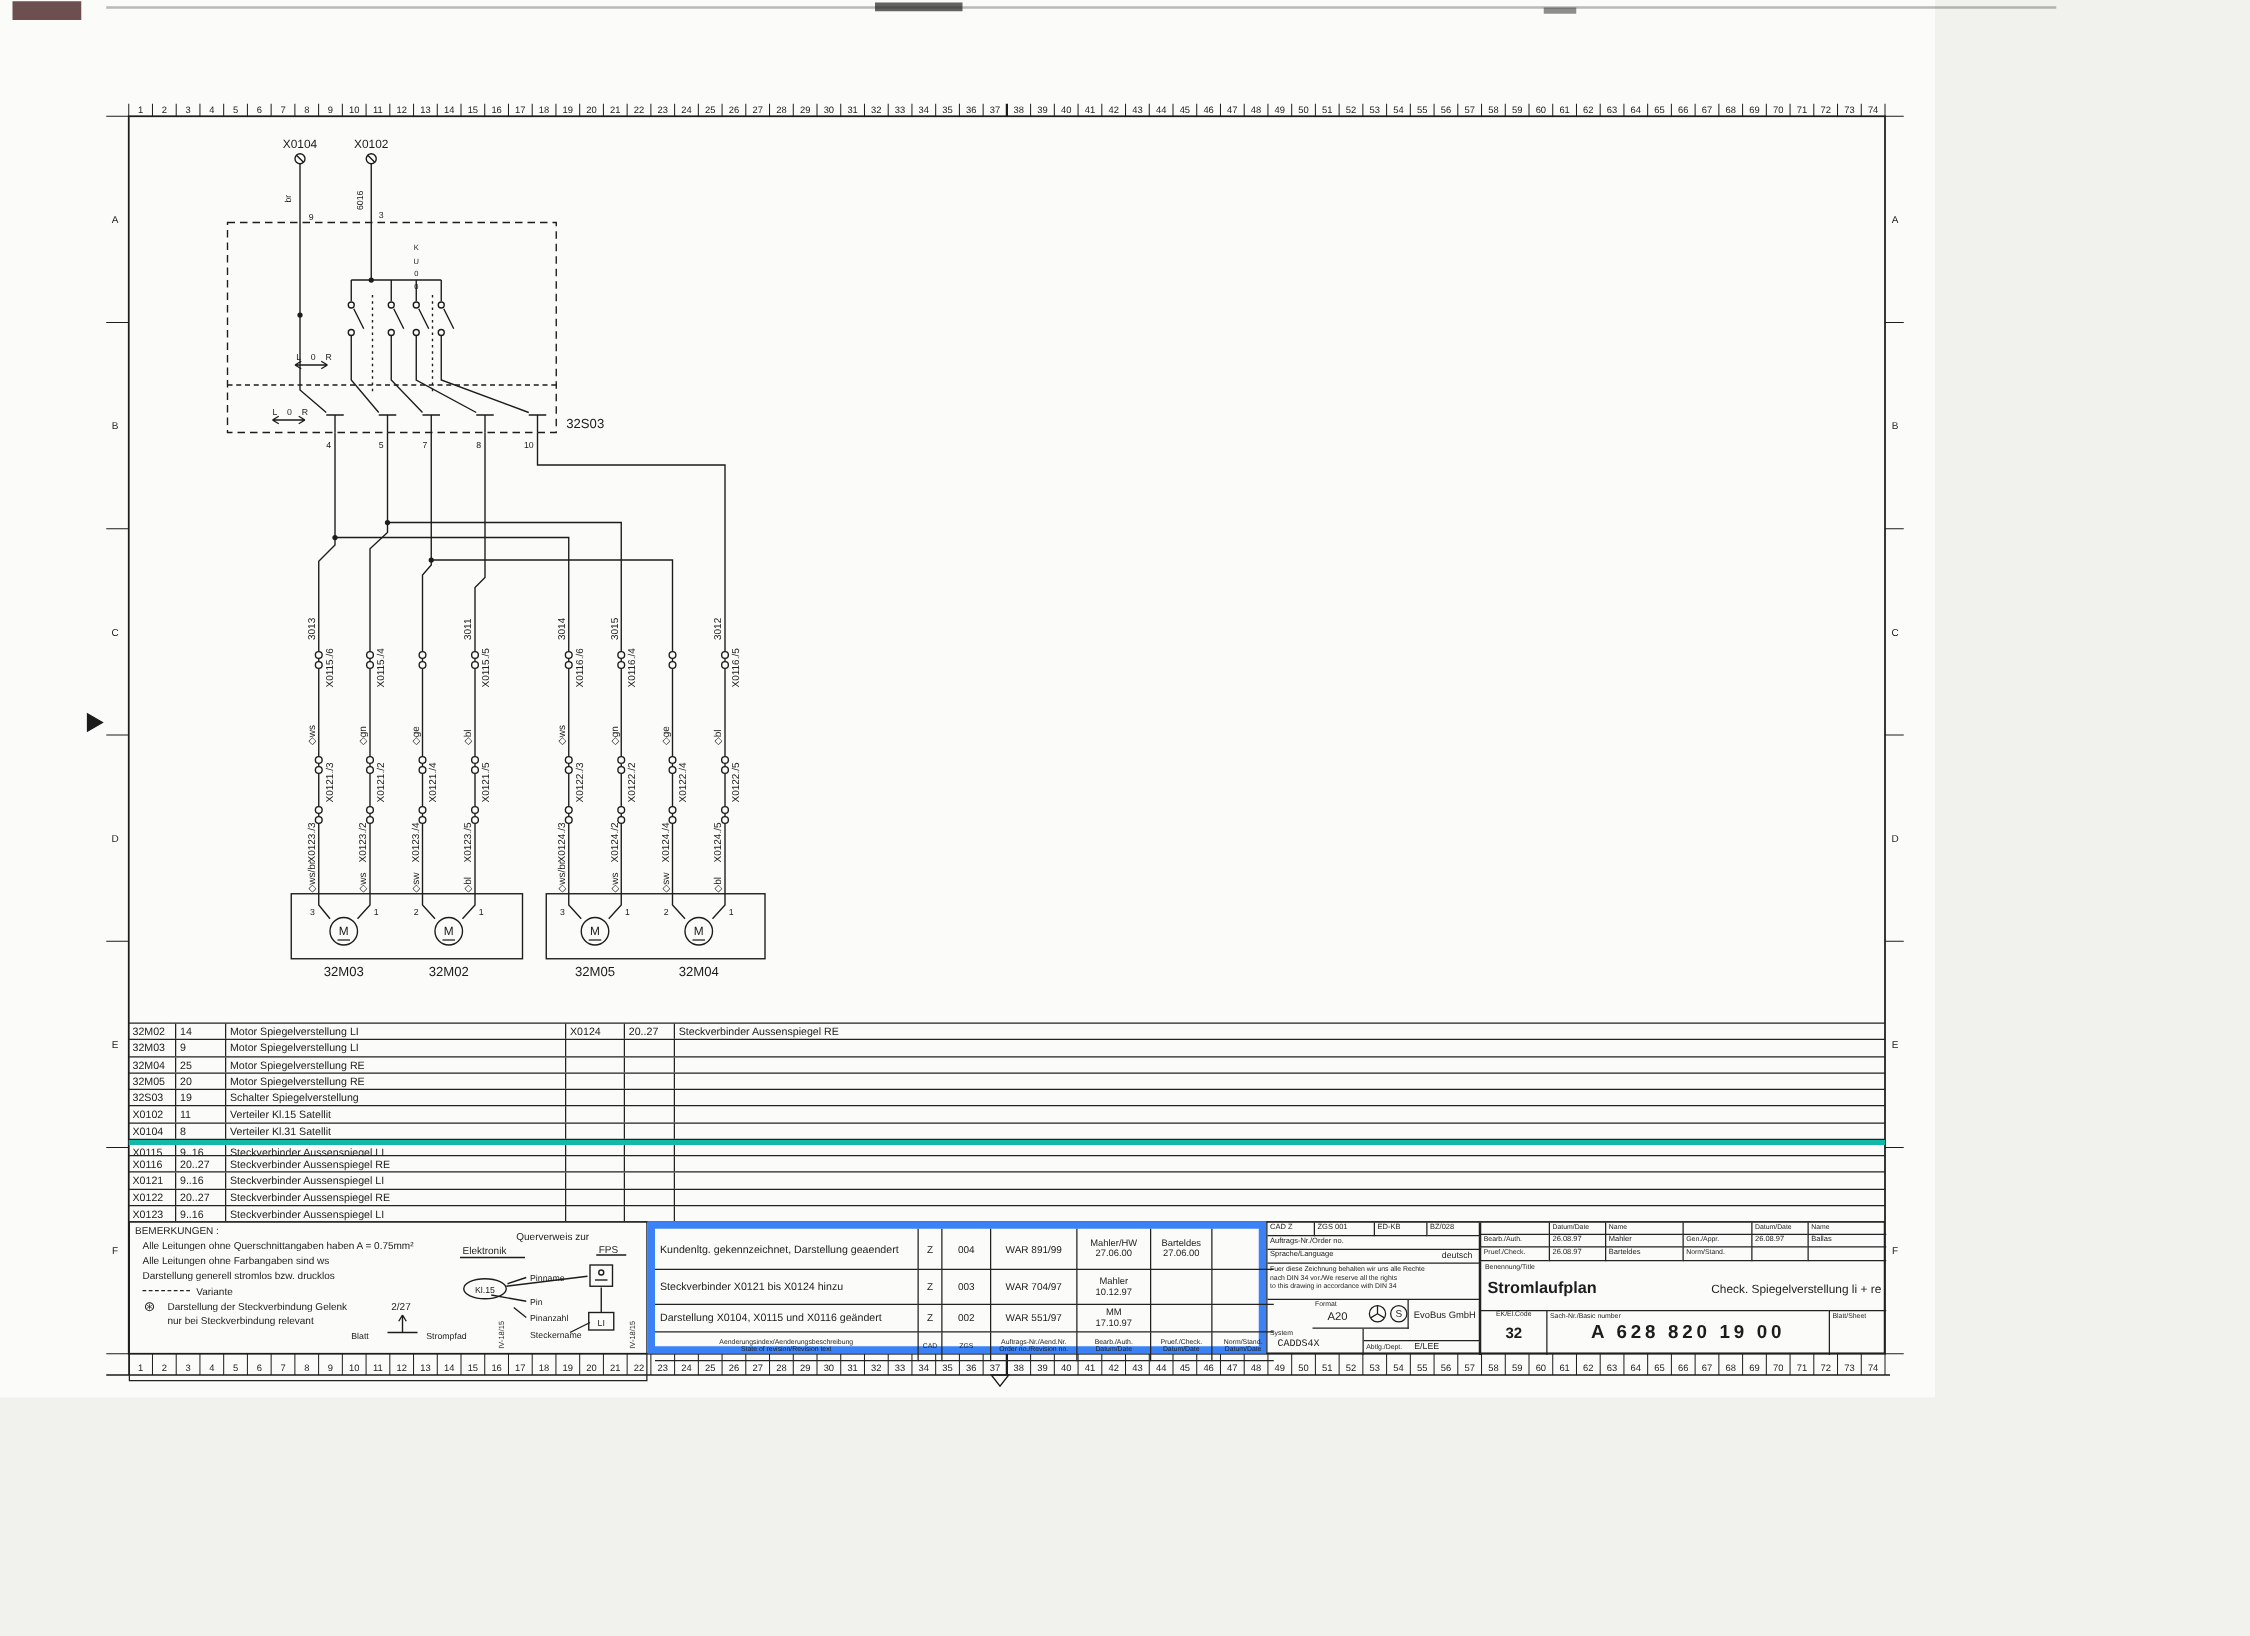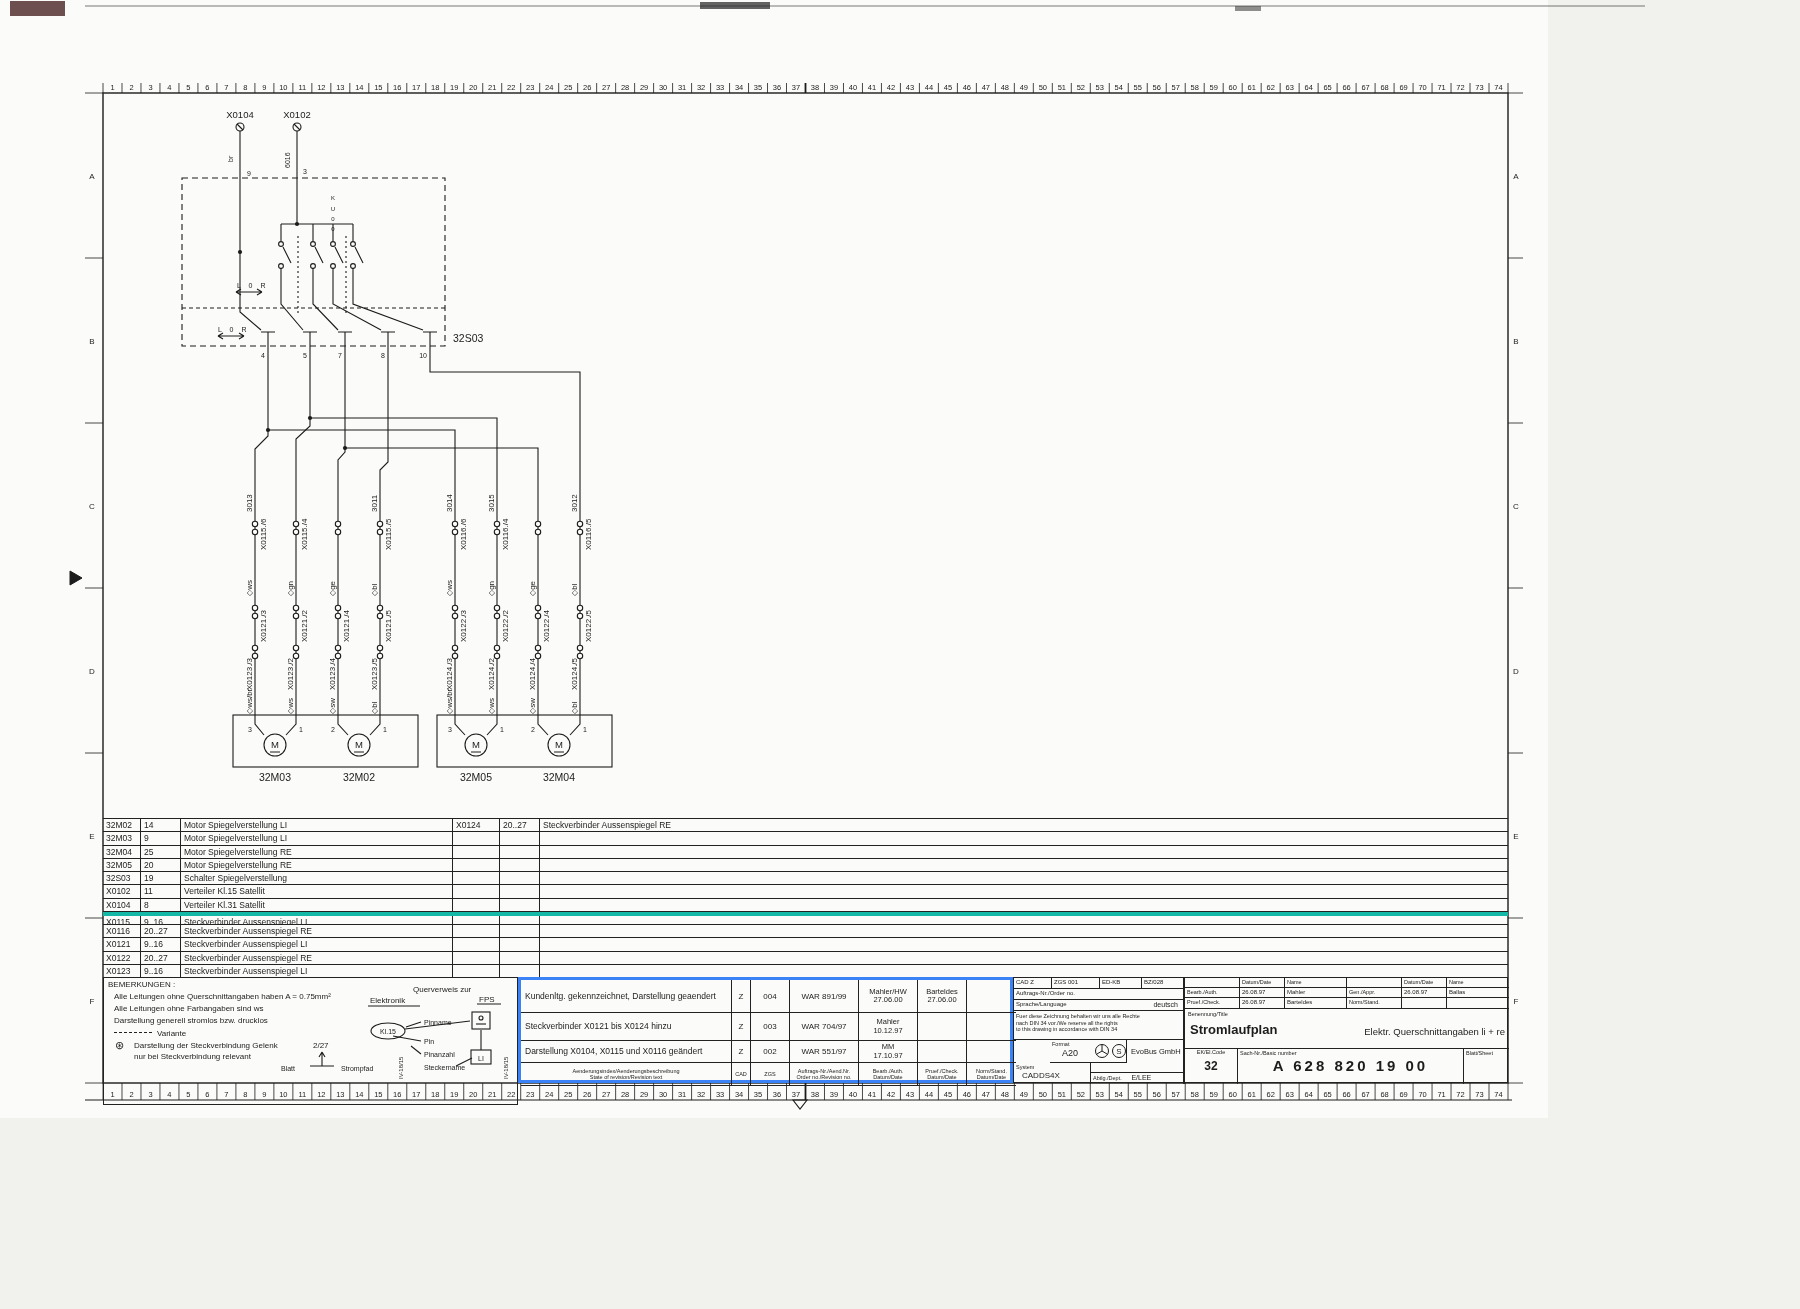--- a/index.html
+++ b/index.html
@@ -19,21 +19,21 @@
   .prow.thick{border-top:4px solid #14b8a6;}
   .pcell{border-right:1px solid #222;font-size:8.5px;line-height:12px;padding-left:3px;overflow:hidden;white-space:nowrap;box-sizing:border-box;}
   .pcell.c5{border-right:none;}
   
   #remarks{position:absolute;left:103px;top:977px;width:415px;height:128px;border:1px solid #222;box-sizing:border-box;}
   .rl{position:absolute;font-size:8px;white-space:nowrap;}
   .dash{display:inline-block;width:38px;border-top:1px dashed #222;margin-right:5px;vertical-align:3px;}
   
   #revisions{position:absolute;left:518px;top:977px;width:495px;height:106px;display:grid;
              grid-template-columns:210px 19px 39px 69px 59px 49px 50px;
-             grid-template-rows:33px 28px 22px 23px;border:3px solid #3b82f6;box-sizing:border-box;}
+             grid-template-rows:33px 28px 22px 23px;border:6px solid #3b82f6;box-sizing:border-box;}
   .rcell{border-left:1px solid #222;border-bottom:1px solid #222;font-size:8px;display:flex;flex-direction:column;
          justify-content:center;align-items:center;text-align:center;overflow:hidden;box-sizing:border-box;line-height:9px;}
   .rcell.first{border-left:none;align-items:flex-start;padding-left:4px;text-align:left;font-size:8.5px;}
   .rcell.foot{font-size:5.5px;line-height:6.5px;}
   .rcell .two span{display:block;font-size:7.5px;line-height:8.5px;}
   
   #titleblock{position:absolute;left:1013px;top:977px;width:495px;height:106px;border:1px solid #222;box-sizing:border-box;}
   .tb{position:absolute;box-sizing:border-box;font-size:6px;overflow:hidden;white-space:nowrap;}
   .bb{border-bottom:1px solid #222;} .br{border-right:1px solid #222;} .bl{border-left:1px solid #222;} .bt{border-top:1px solid #222;}
   .tiny{font-size:5.5px;line-height:6.5px;}
@@ -805,21 +805,21 @@
       <div>Fuer diese Zeichnung behalten wir uns alle Rechte</div>
         <div>nach DIN 34 vor./We reserve all the rights</div>
         <div>to this drawing in accordance with DIN 34</div>
     </div>
     <div class="tb bb br" style="left:0;top:62px;width:77px;height:23px;margin-left:36px;">
       <div class="tiny" style="padding:1px 0 0 2px;">Format</div>
       <div style="font-size:9px;padding-left:12px;">A20</div>
     </div>
     <div class="tb br" style="left:0;top:85px;width:77px;height:21px;">
       <div class="tiny" style="padding:1px 0 0 2px;">System</div>
-      <div style="font-size:8px;padding-left:8px;">CADDS4X</div>
+      <div style="font-size:8px;padding-left:8px;font-family:Liberation Mono, monospace;">CADDS4X</div>
     </div>
     <div class="tb bb br" style="left:77px;top:62px;width:93px;height:33px;">
       <div class="logo-row">
         <svg width="34" height="16" viewBox="0 0 34 16">
           <g stroke="#1c1c1c" fill="none" stroke-width="1">
             <circle cx="8" cy="8" r="6.5"></circle>
             <path d="M8 8 L8 1.5 M8 8 L2.5 11.3 M8 8 L13.5 11.3"></path>
             <circle cx="25" cy="8" r="6.5"></circle>
           </g>
           <text x="25" y="10.8" font-size="8" text-anchor="middle" fill="#1c1c1c">S</text>
@@ -850,21 +850,21 @@
       <div class="ncell">Barteldes</div>
       <div class="ncell lab">Norm/Stand.</div>
       <div class="ncell"></div>
       <div class="ncell"></div>
     </div>
 
     <div class="tb tiny bl" style="left:170px;top:31px;width:325px;height:39px;padding:2px 0 0 3px;">
       <span>Benennung/Title</span>
     </div>
     <div class="tb" style="left:176px;top:44px;font-size:13px;font-weight:bold;">Stromlaufplan</div>
-    <div class="tb" style="left:255px;top:48px;width:236px;text-align:right;font-size:9.5px;">Elektr. Querschnittangaben li + re</div>
+    <div class="tb" style="left:255px;top:48px;width:236px;text-align:right;font-size:9.5px;">Check. Spiegelverstellung li + re</div>
 
     <div class="tb bl bt" style="left:170px;top:70px;width:53px;height:36px;">
       <div class="tiny" style="text-align:center;">EK/El.Code</div>
       <div style="font-size:12px;font-weight:bold;text-align:center;margin-top:3px;">32</div>
     </div>
     <div class="tb bl bt" style="left:223px;top:70px;width:226px;height:36px;">
       <div class="tiny" style="padding:1px 0 0 2px;">Sach-Nr./Basic number</div>
       <div class="bignum">A 628 820 19 00</div>
     </div>
     <div class="tb bl bt" style="left:449px;top:70px;width:46px;height:36px;">

